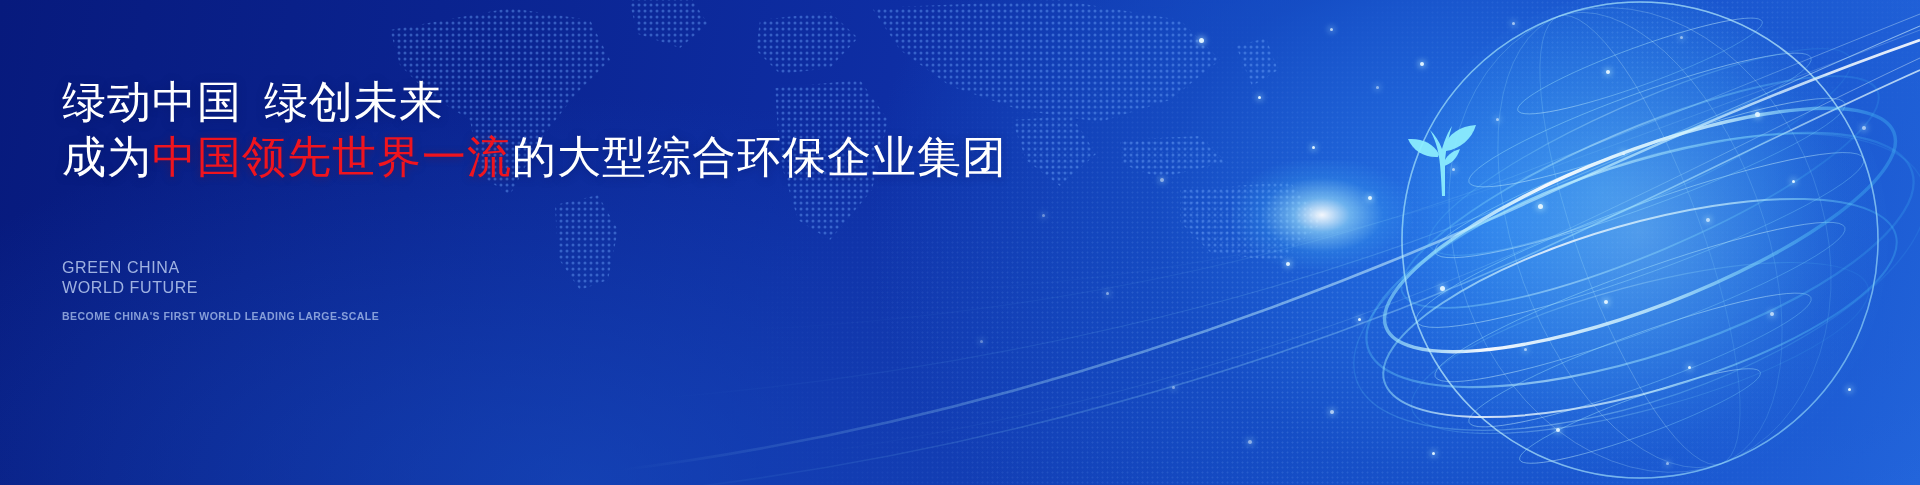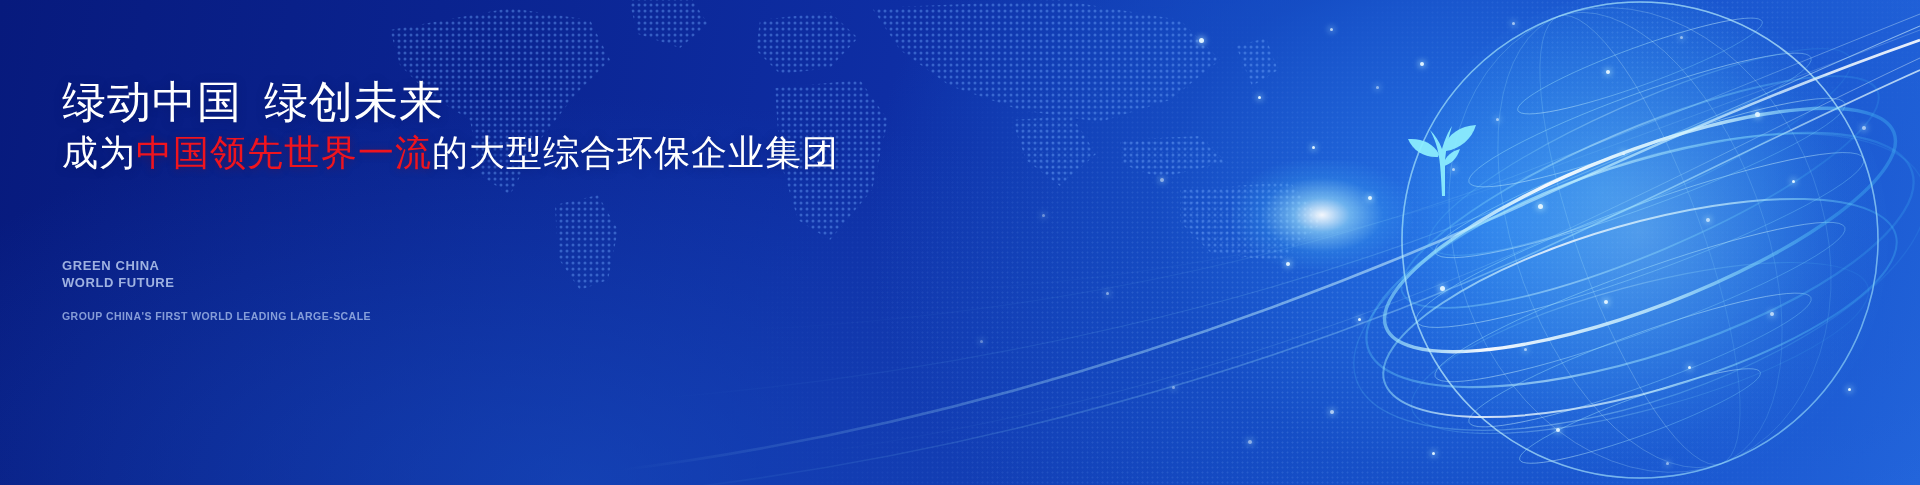--- a/index.html
+++ b/index.html
@@ -109,38 +109,38 @@
     color:#ffffff;
     font-weight:400;
     white-space:nowrap;
     text-shadow:0 1px 10px rgba(0,20,90,0.45);
   }
   .headline-1 .gap { display:inline-block; width:22px; }
 
   .headline-2 {
     position:absolute;
     top:135px; left:0;
-    font-size:36px;
+    font-size:44px;
     line-height:1.0;
     letter-spacing:1px;
     color:#ffffff;
     font-weight:400;
     white-space:nowrap;
     text-shadow:0 1px 10px rgba(0,20,90,0.45);
   }
   .headline-2 .hl {
     color:#f0141e;
     text-shadow:0 1px 8px rgba(120,0,0,0.35);
   }
 
   .tagline-en {
     position:absolute;
     top:258px; left:0;
-    font-size:13px;
-    font-weight:bold;
+    font-size:16px;
+    font-weight:normal;
     line-height:1.28;
     letter-spacing:0.6px;
     color:rgba(196,214,246,0.80);
     white-space:nowrap;
   }
 
   .subline-en {
     position:absolute;
     top:310px; left:0;
     font-size:10.5px;
@@ -343,17 +343,17 @@
     <div class="headline-2">
       <span>成为</span><span class="hl">中国领先世界一流</span><span>的大型综合环保企业集团</span>
     </div>
 
     <div class="tagline-en">
       <div>GREEN CHINA</div>
       <div>WORLD FUTURE</div>
     </div>
 
     <div class="subline-en">
-      <div>GROUP CHINA'S FIRST WORLD LEADING LARGE-SCALE</div>
+      <div>BECOME CHINA'S FIRST WORLD LEADING LARGE-SCALE</div>
     </div>
 
   </div>
 </div>
 
 </body></html>

